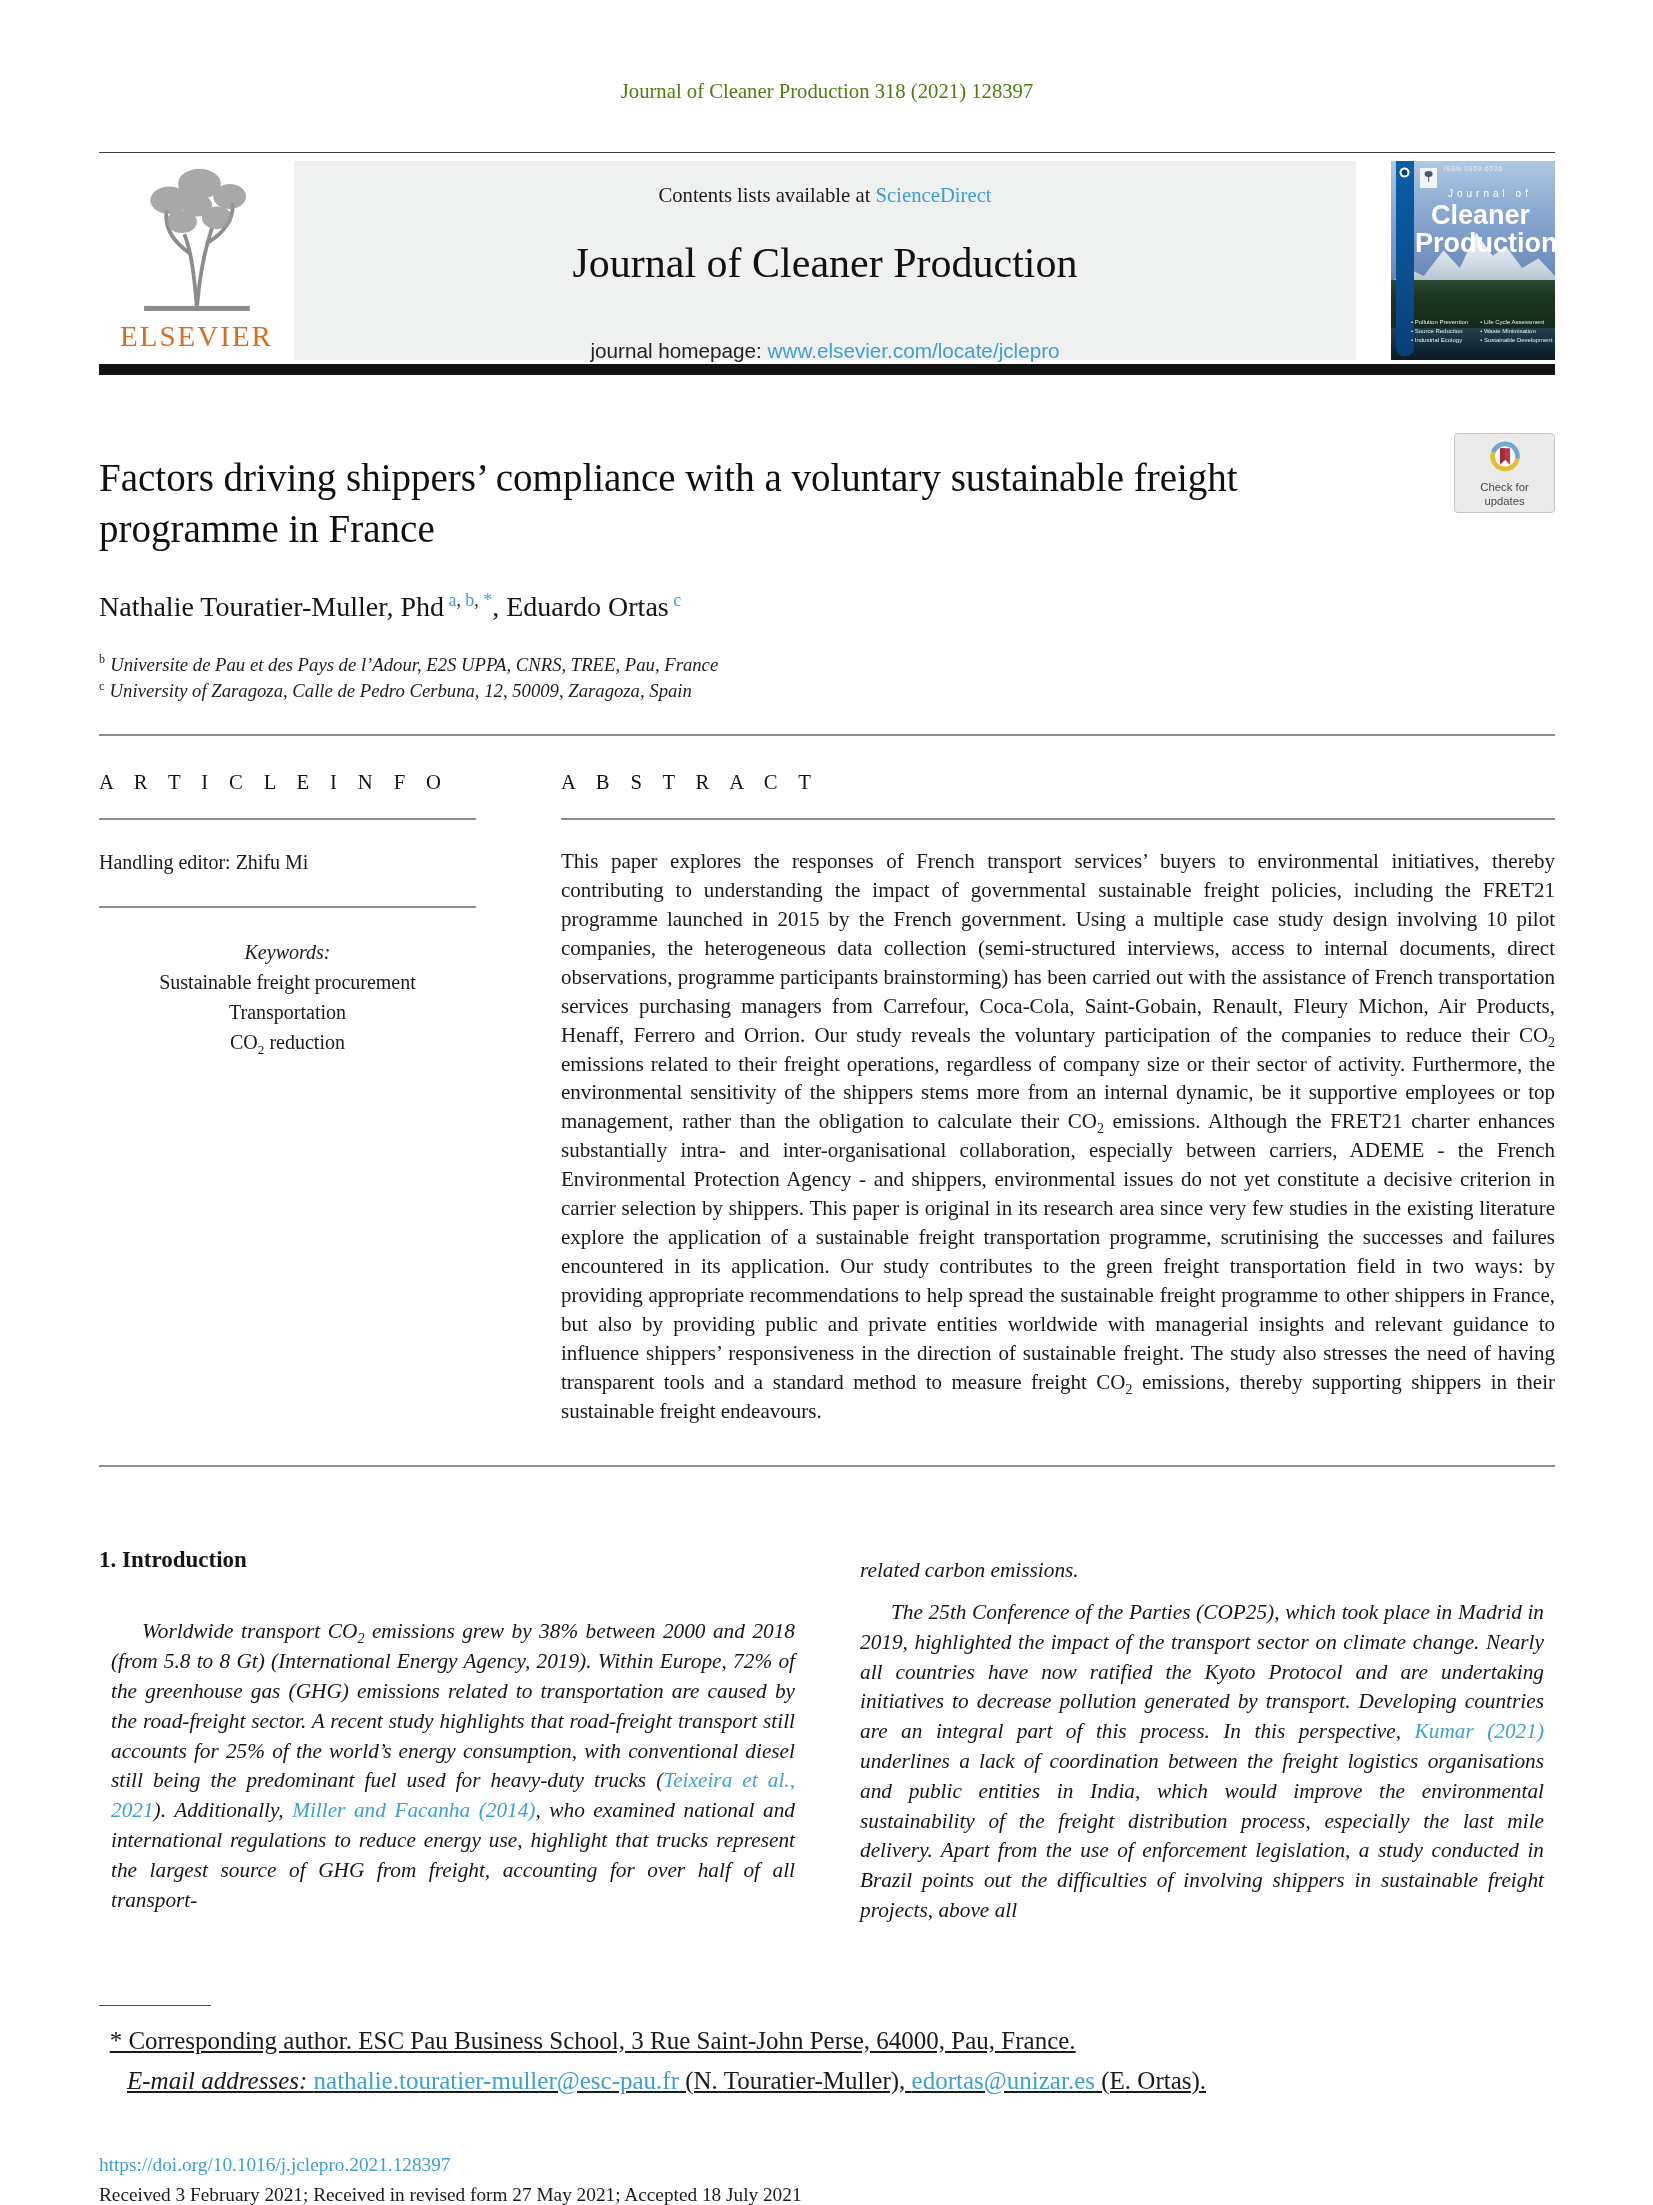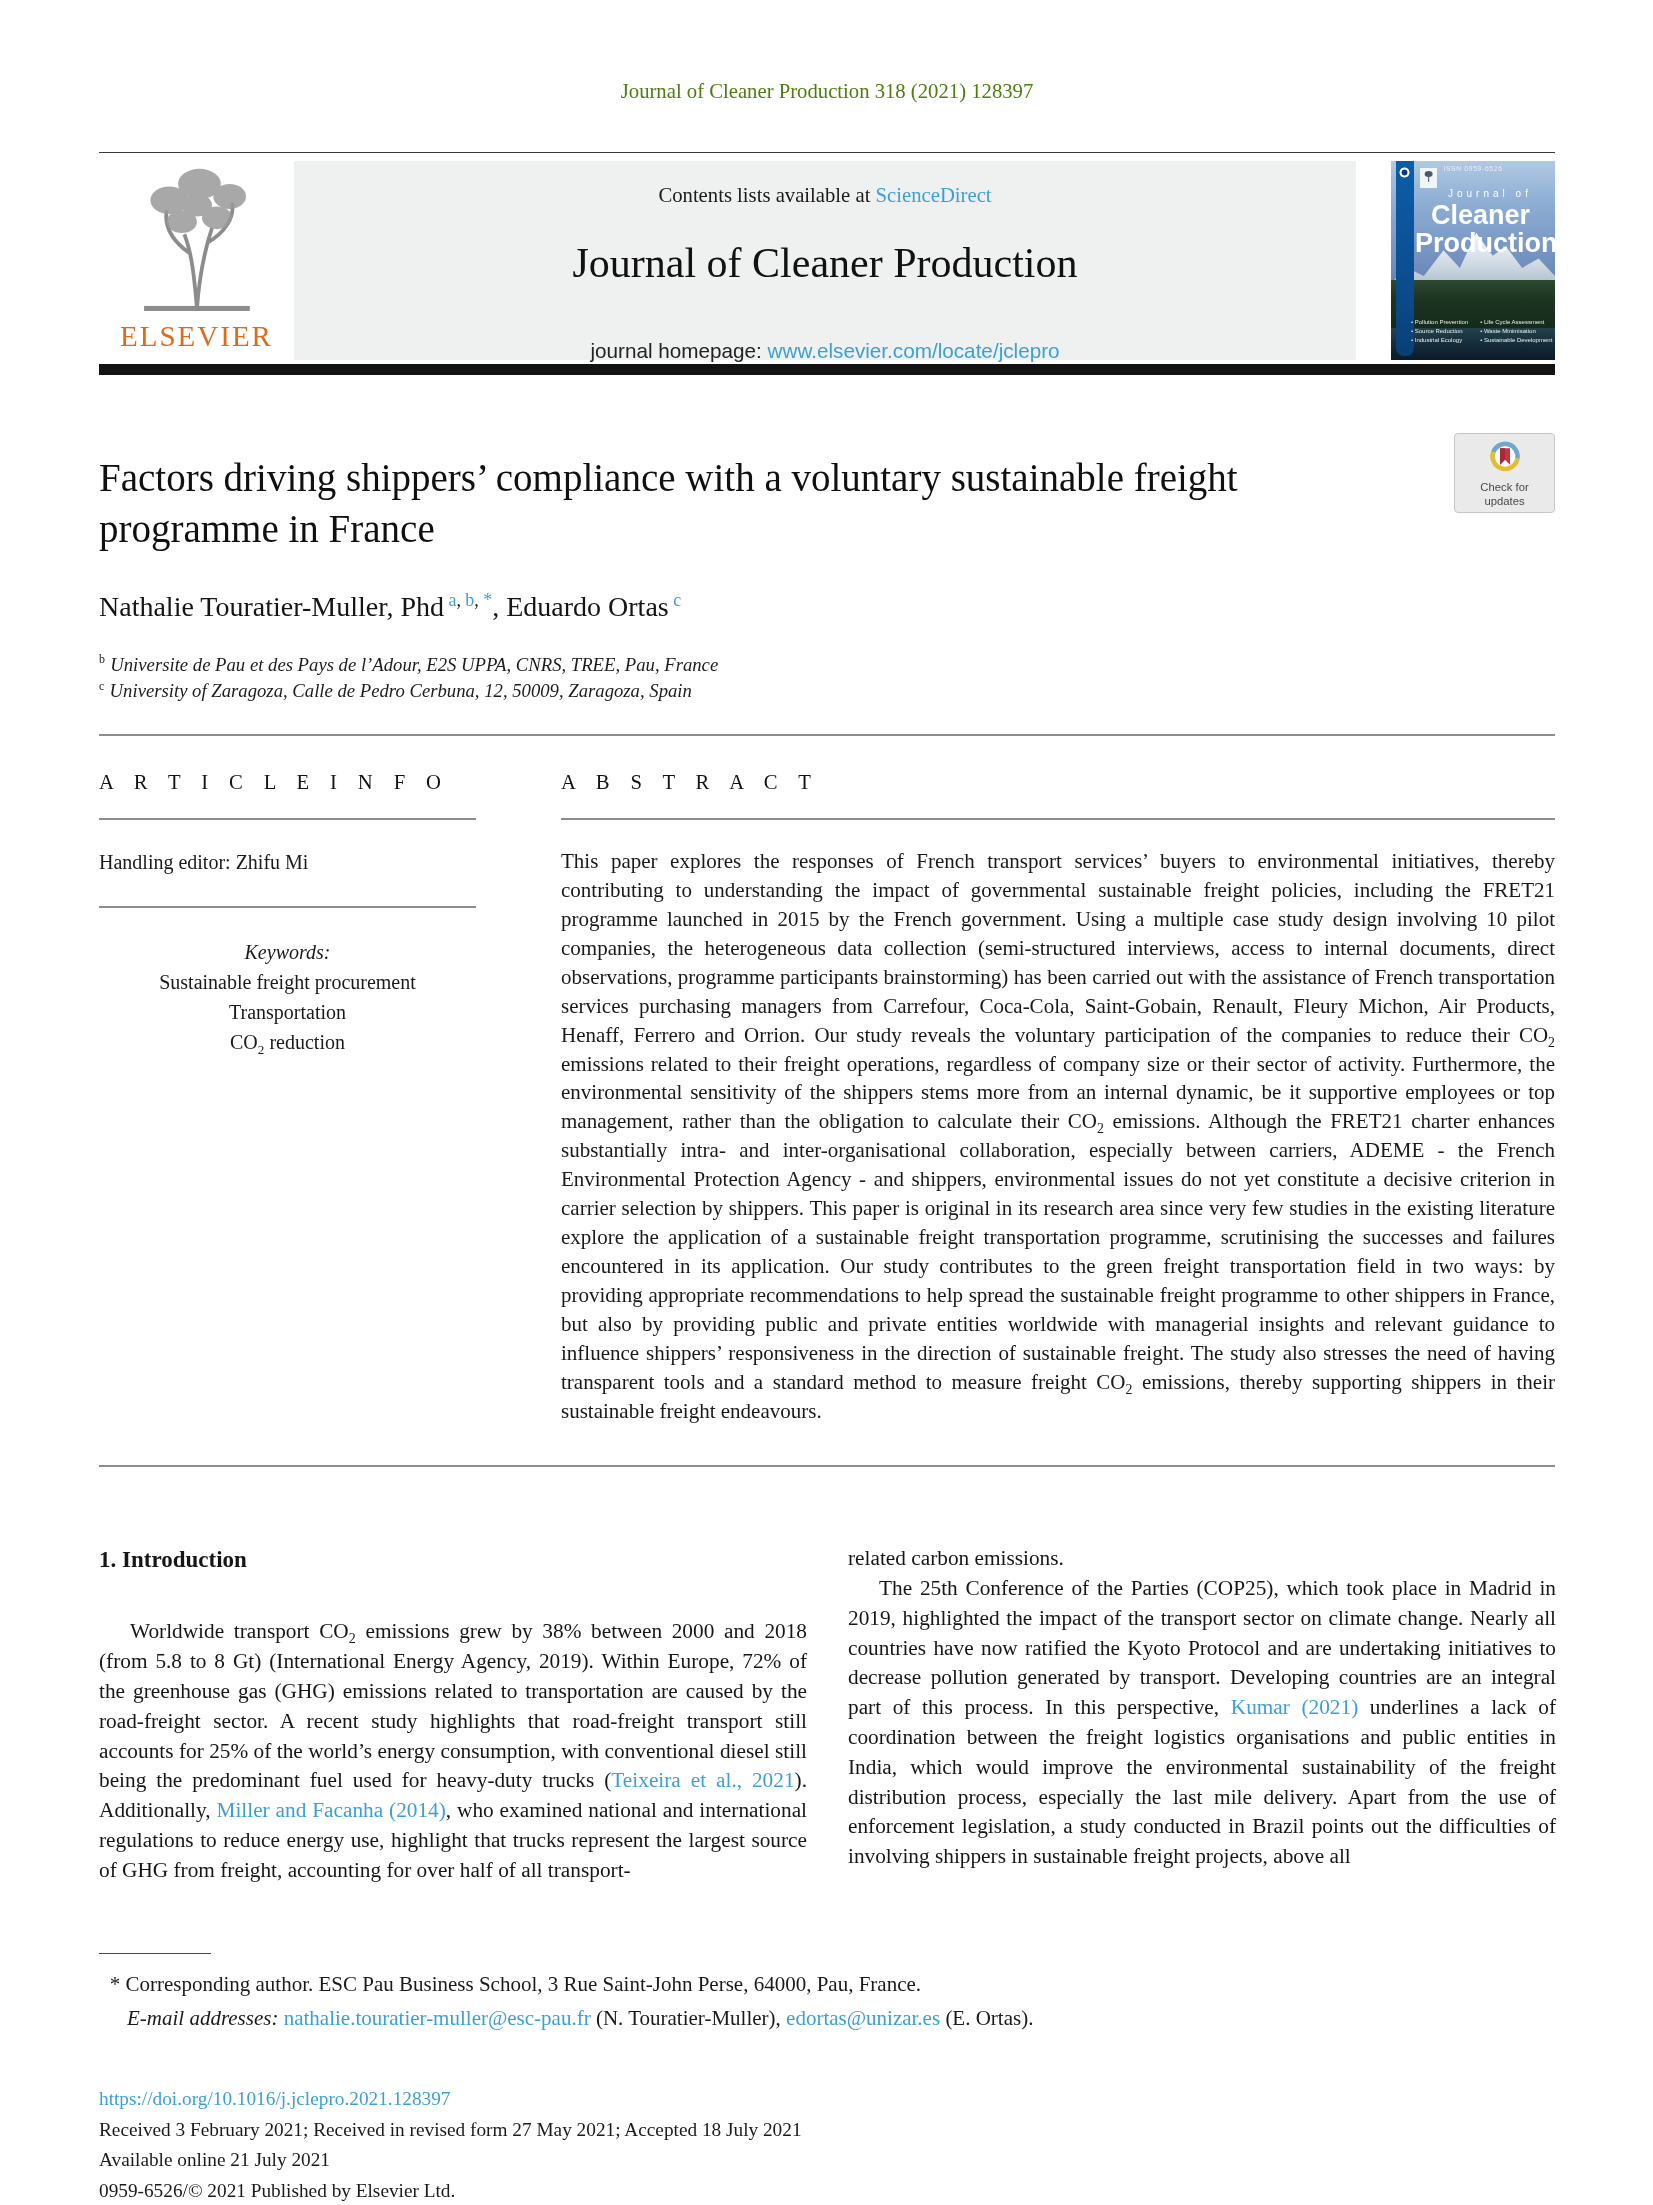--- a/index.html
+++ b/index.html
@@ -73,25 +73,25 @@
   .mid-rule{border:none;border-top:2px solid #8d8d8d;margin:29px 0 29px 0;}
   .info-text{font-size:20px;line-height:1.5;}
   .kw-label{font-style:italic;}
   .kw-item{display:block;text-align:center;}
   .abs-text{font-size:21px;line-height:1.38;text-align:justify;color:#191919;}
 
   
   .intro{display:flex;gap:41px;margin-top:77px;}
   .icol{width:708px;flex:none;font-size:21.3px;line-height:1.40;text-align:justify;color:#161616;}
   .intro-head{font-weight:bold;font-size:23px;margin:0 0 41px 0;}
-  .icol p{margin:0;}
+  .icol p{margin:12px;font-style:italic;}
   .p-indent{text-indent:31px;}
 
   
-  .footnote{margin-top:67px;font-size:21px;line-height:1.6;}
+  .footnote{margin-top:67px;font-size:25px;line-height:1.6;text-decoration:underline;}
   .fn-rule{width:112px;border:none;border-top:1.3px solid #4a4a4a;margin:0 0 14.7px 0;}
   .fn1{padding-left:10.7px;}
   .fn2{padding-left:28px;}
   .footer{margin-top:49px;font-size:19.3px;line-height:1.58;}
 </style>
 </head>
 <body>
 
 <div class="page">
 

